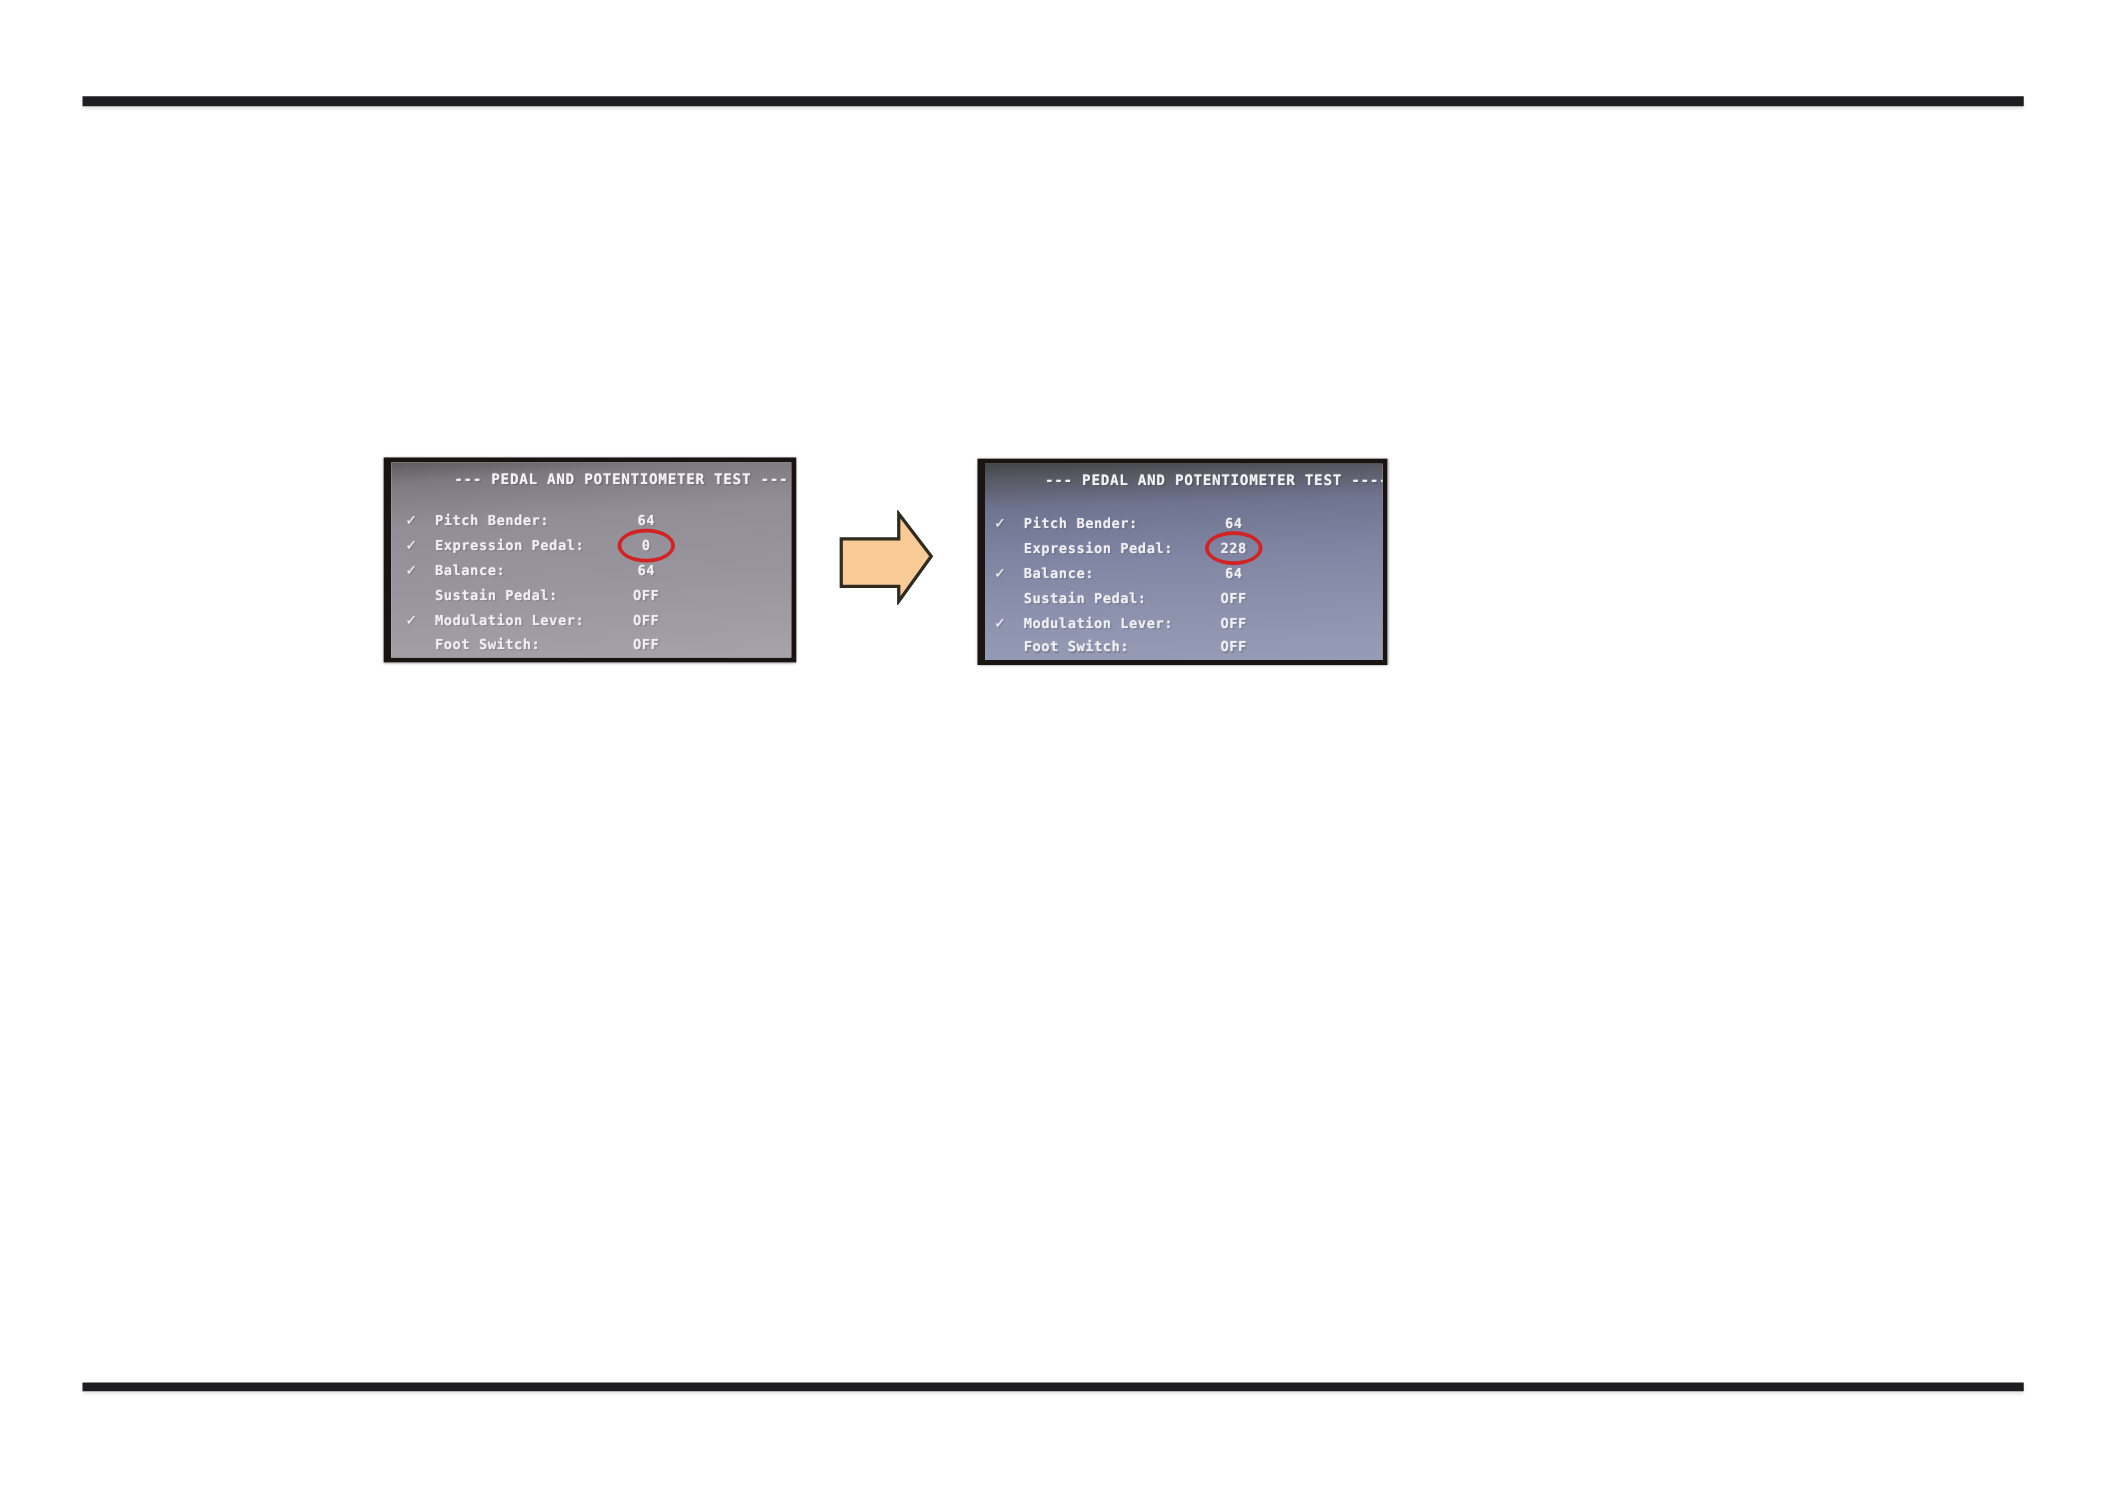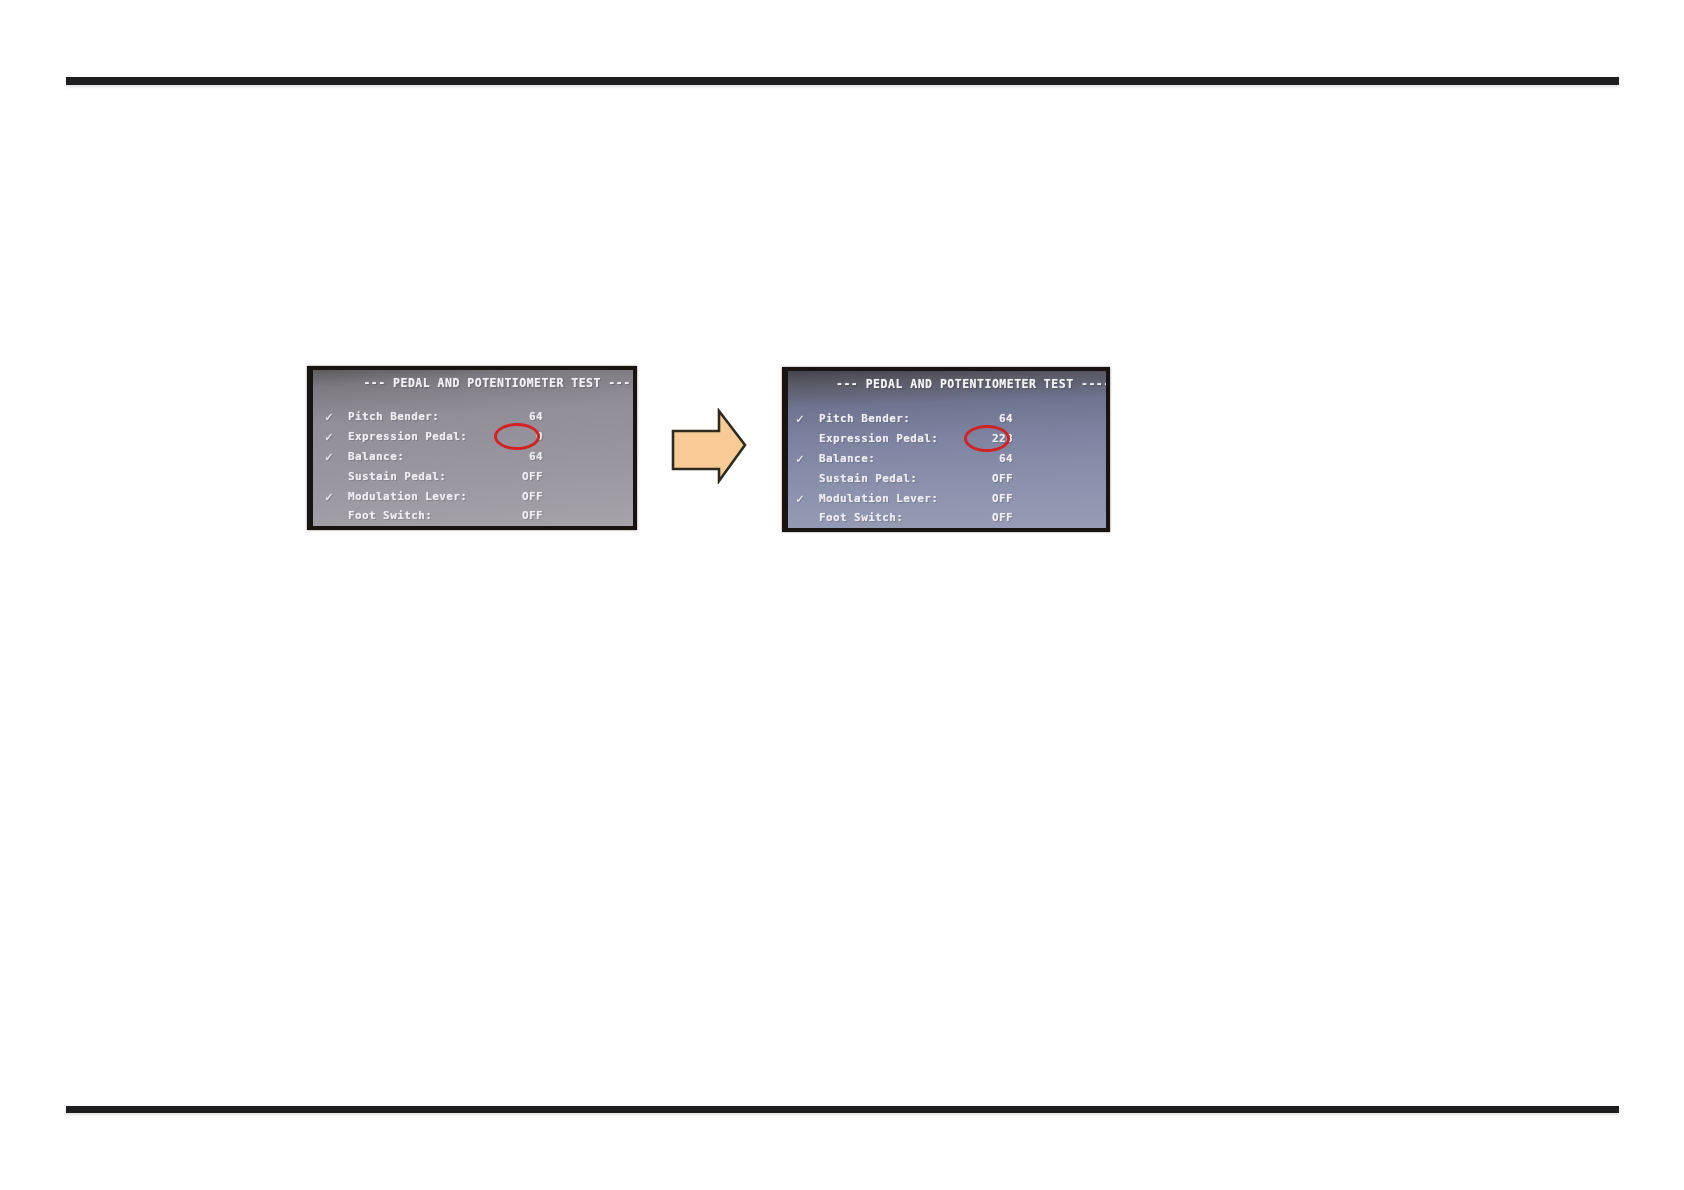--- a/index.html
+++ b/index.html
@@ -36,21 +36,21 @@
     white-space:nowrap;
   }
   .rows{position:absolute;top:37px;left:12px;right:4px;}
   .photo-after .rows{top:38px;left:8px;}
   .row{position:relative;height:19.8px;display:flex;align-items:center;
        font-size:11px;font-weight:bold;letter-spacing:0.4px;color:#efeef3;
        text-shadow:0 0 1px rgba(255,255,255,0.5), 1px 1px 1px rgba(0,0,0,0.2);
        white-space:nowrap;}
   .check{display:inline-block;width:23px;text-align:left;font-size:13px;}
   .value-cell{position:absolute;left:166px;top:0;width:52px;height:19.8px;
-              display:flex;align-items:center;justify-content:flex-end;}
+              display:flex;align-items:center;justify-content:center;}
   .photo-after .value-cell{left:165px;}
   .circle{
     display:none;position:absolute;left:3px;top:-4px;width:46px;height:27px;
     border:3.5px solid #d32222;border-radius:50%;box-sizing:border-box;
   }
 
   
   .arrow-wrap{position:absolute;left:670px;top:408px;width:78px;height:76px;}
 </style>
 </head>

